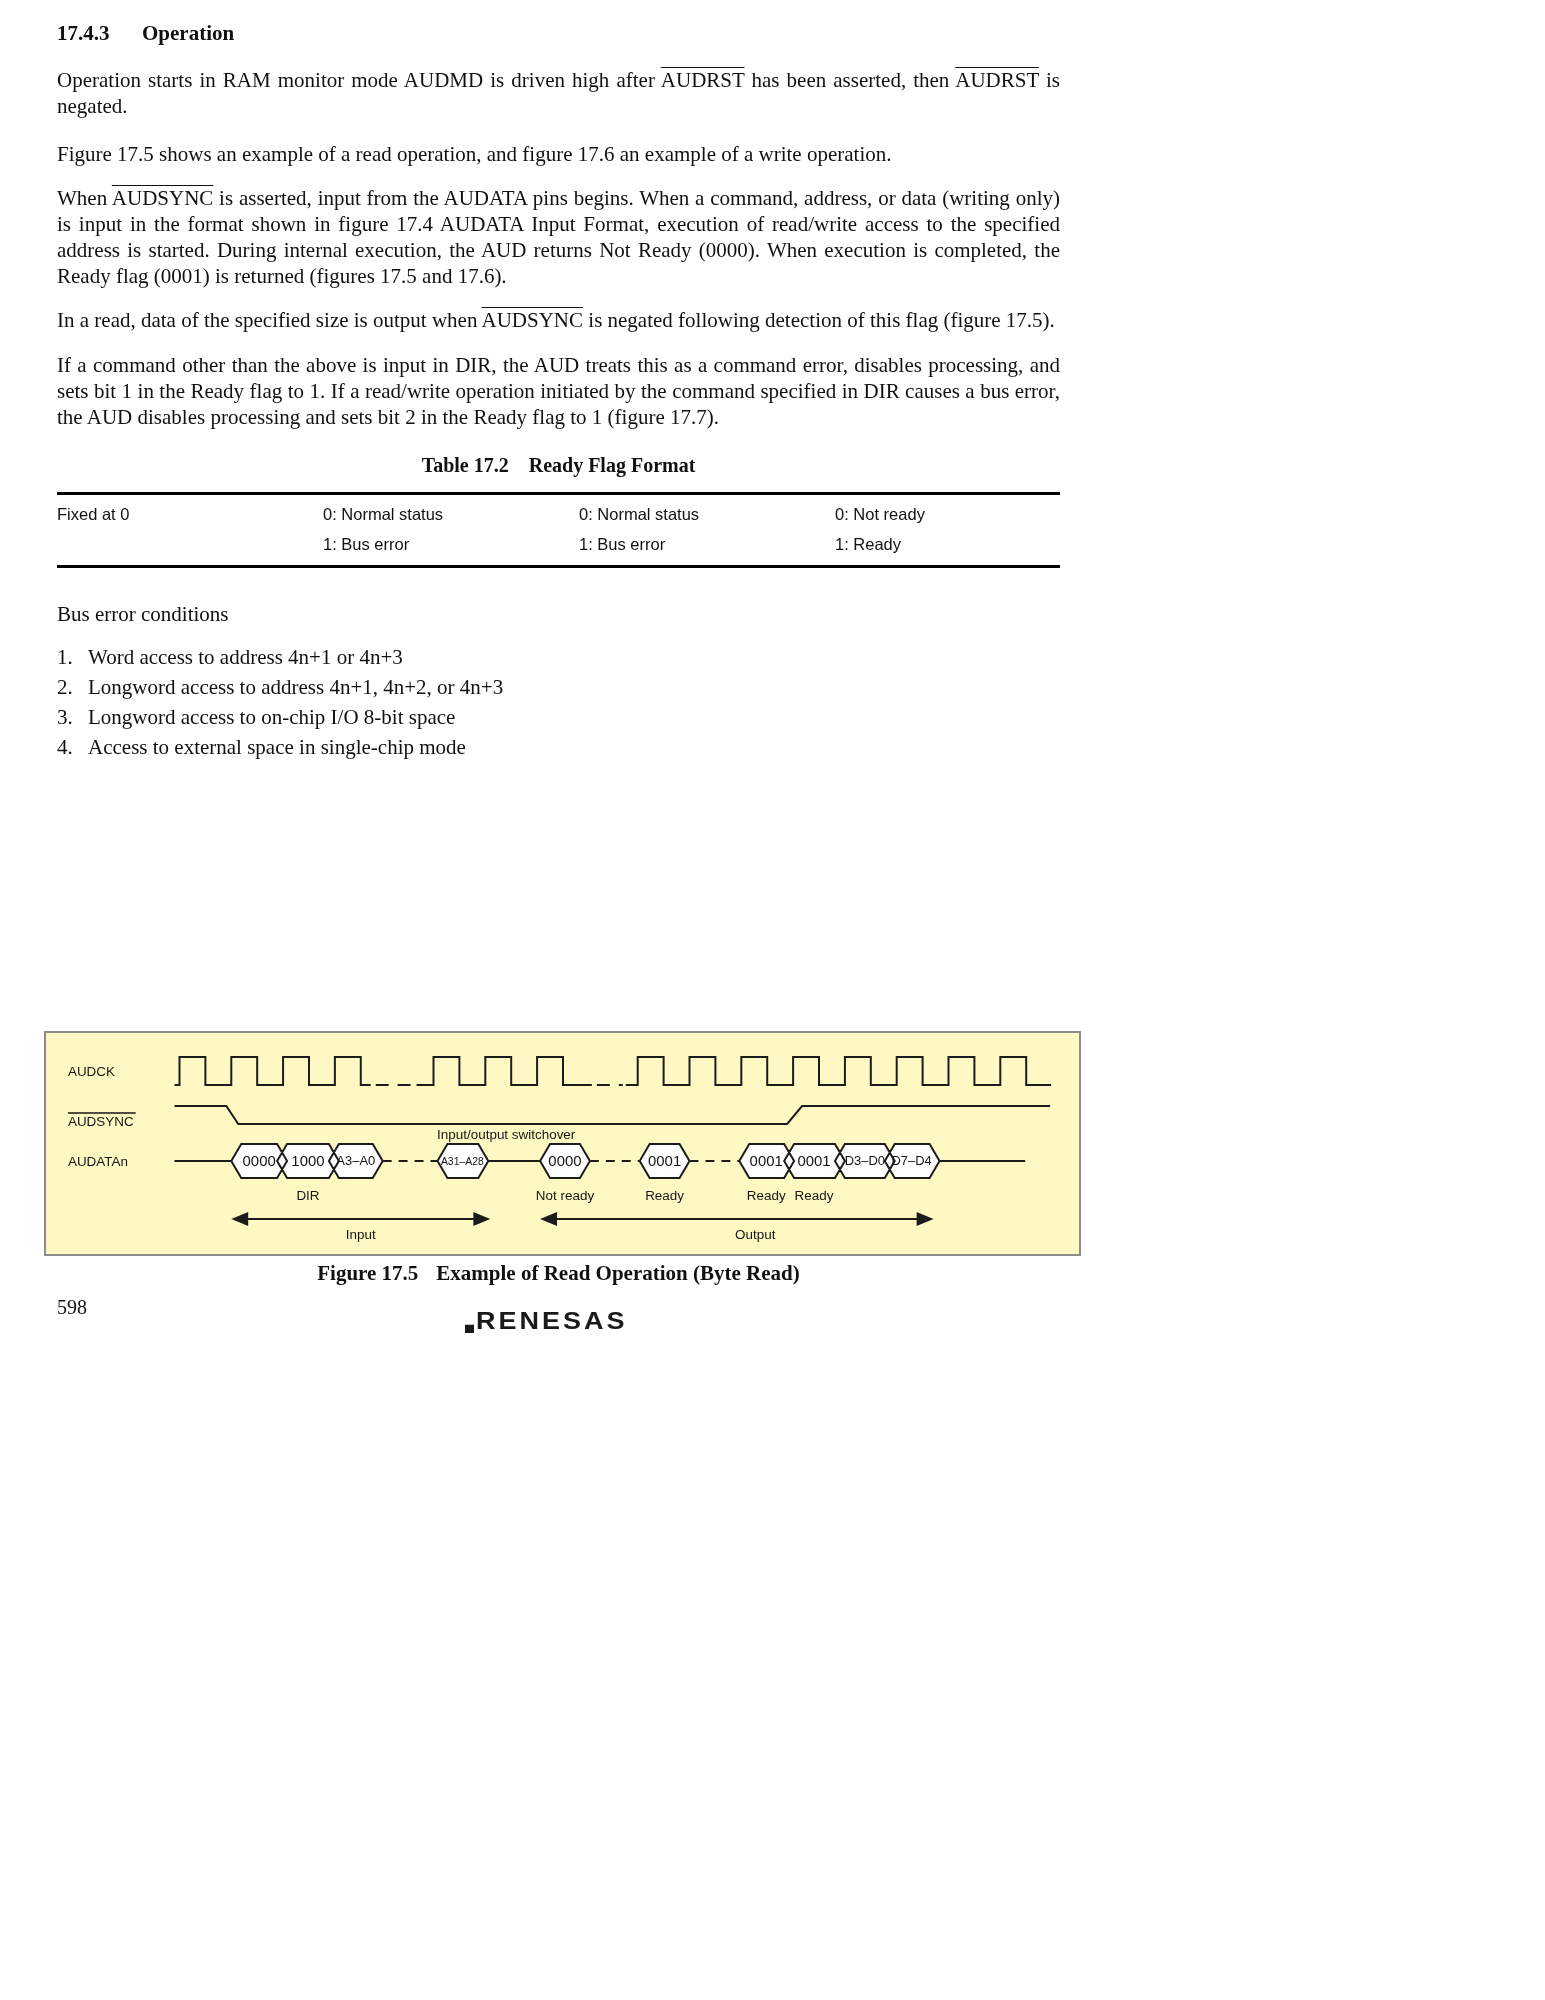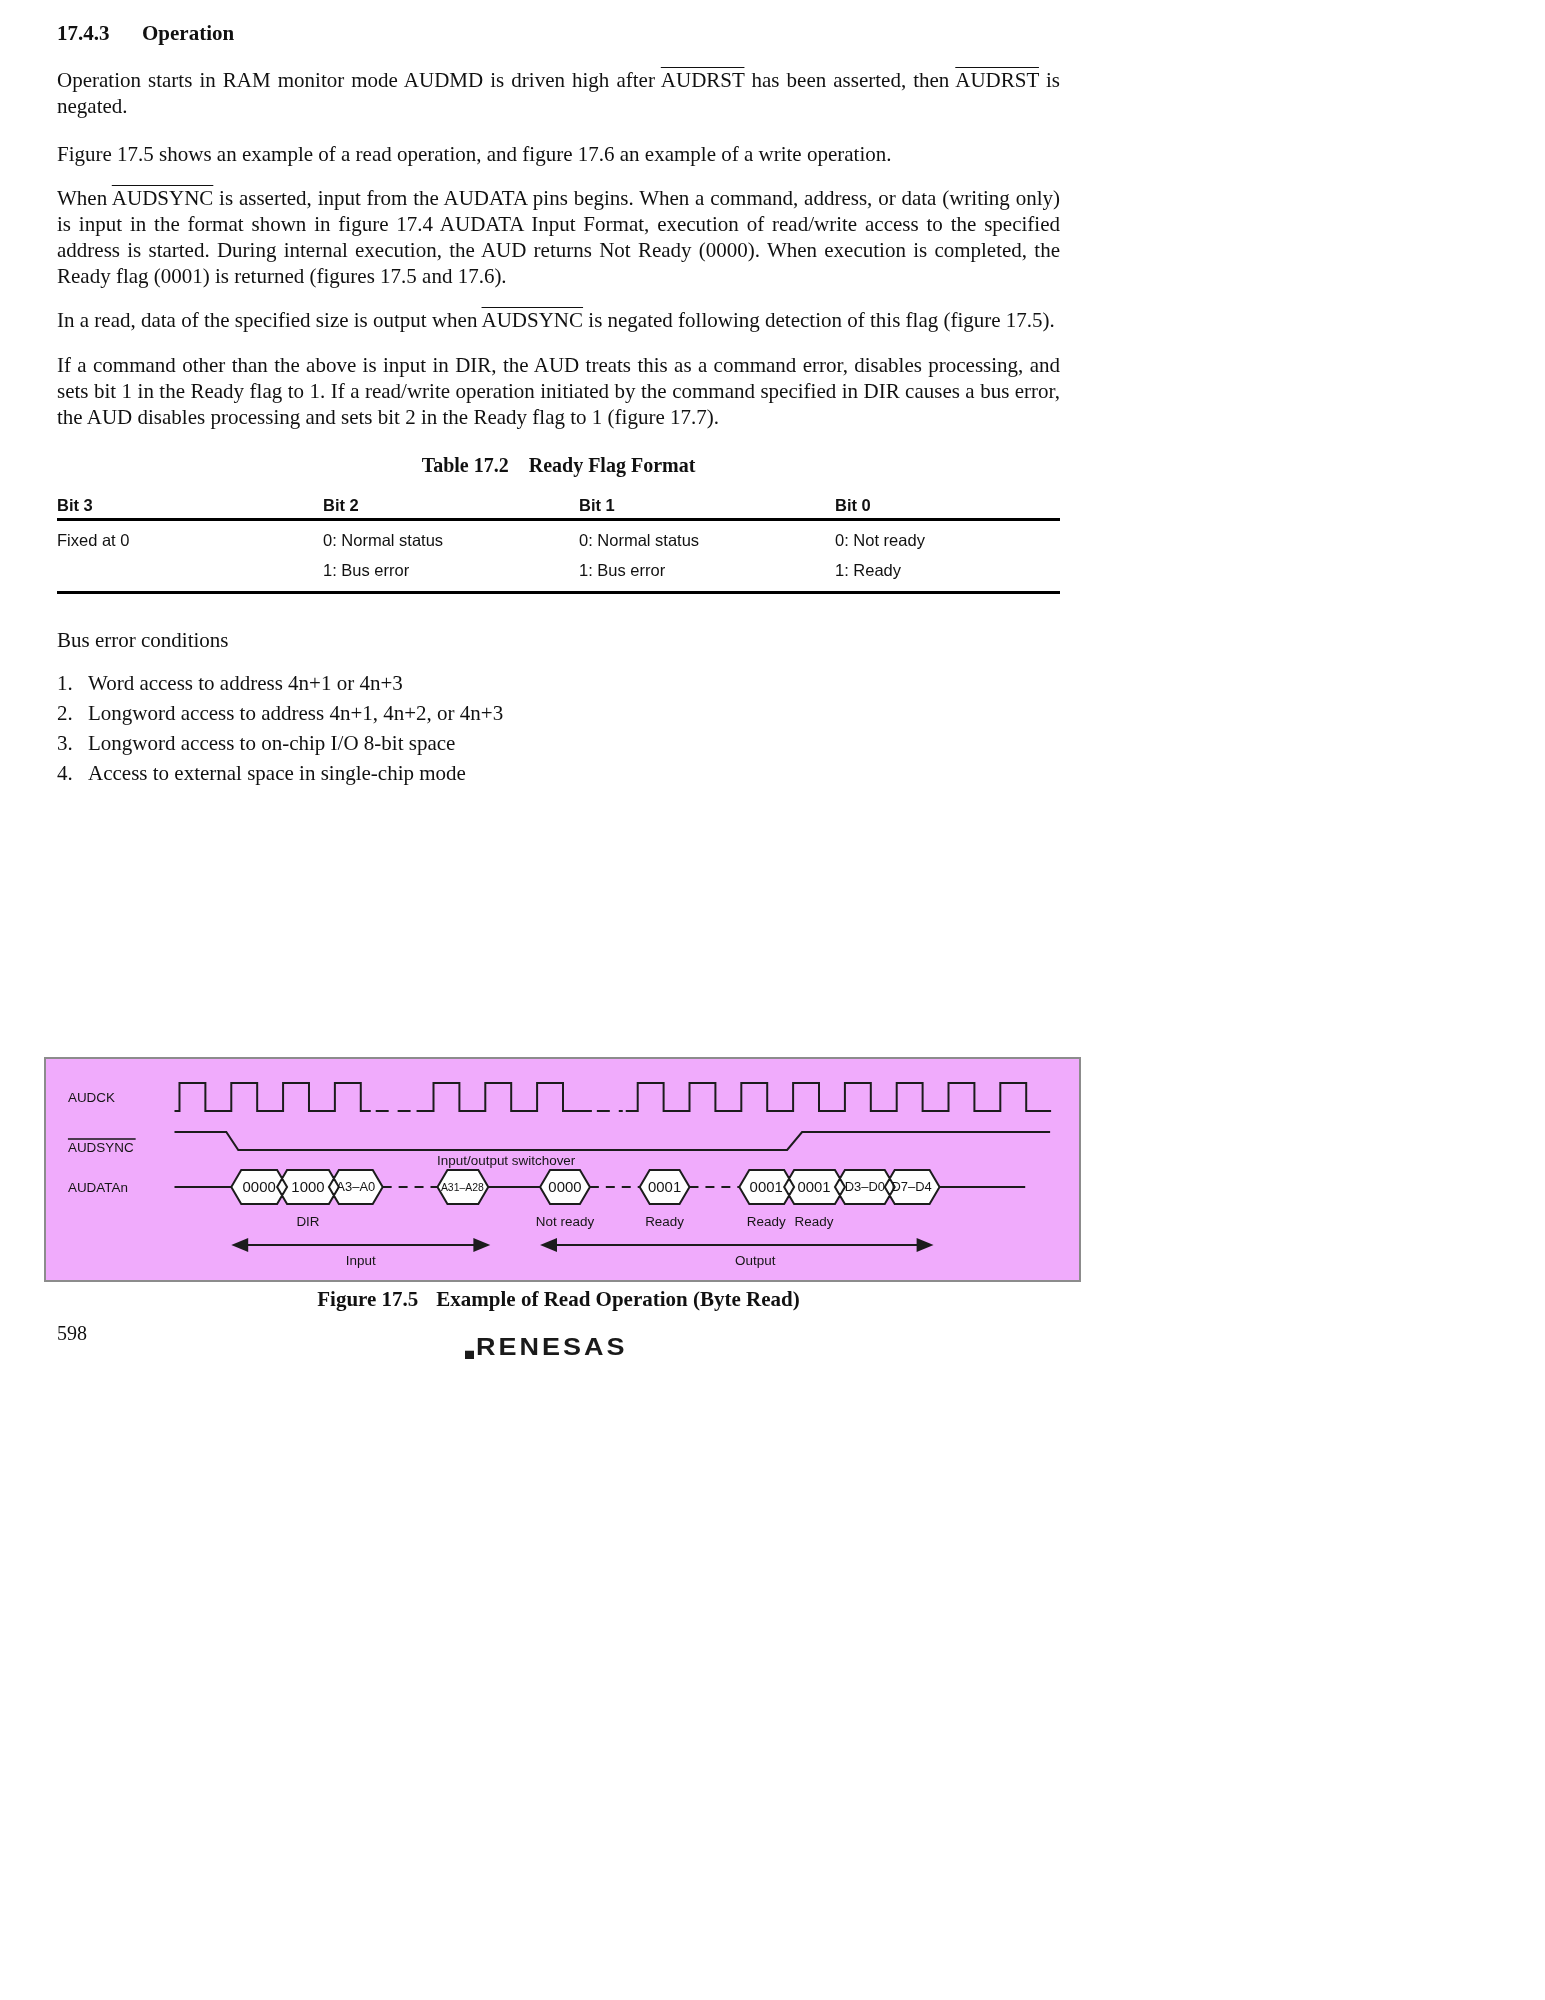--- a/index.html
+++ b/index.html
@@ -31,21 +31,21 @@
   .rf-body{display:grid;grid-template-columns:266px 256px 256px 225px;
     font-size:16.5px;line-height:30px;padding:4px 0 6px 0;}
   .rf-cell div{white-space:nowrap;}
   .bus-intro{margin-top:33px;font-size:21px;line-height:26px;}
   .bus-list{margin-top:17px;}
   .bus-item{font-size:21px;line-height:26px;margin-top:4px;display:flex;}
   .bus-item .num{width:31px;flex:0 0 31px;}
   .figure-box{
     margin-top:271px;margin-left:-13px;
     width:1037px;height:225px;box-sizing:border-box;
-    border:2px solid #8c8c8c;background:#f0abfc;
+    border:2px solid #8c8c8c;background:#fef9c3;
   }
   .figure-caption{margin-top:4px;text-align:center;font-size:21px;line-height:26px;font-weight:bold;}
   .figure-caption .fc-label{margin-right:18px;}
   .footer{position:relative;margin-top:8px;height:70px;}
   .page-num{font-size:20px;line-height:26px;}
   .logo{
     position:absolute;left:408px;top:12px;
     font-family:"Liberation Sans", sans-serif;
     font-weight:bold;font-size:27px;letter-spacing:3px;
     display:flex;align-items:flex-end;color:#1a1a1a;
@@ -73,26 +73,20 @@
 
     <p class="body mt-p3"><span>When </span><span class="ov">AUDSYNC</span><span> is asserted, input from the AUDATA pins begins. When a command, address, or data (writing only) is input in the format shown in figure 17.4 AUDATA Input Format, execution of read/write access to the specified address is started. During internal execution, the AUD returns Not Ready (0000). When execution is completed, the Ready flag (0001) is returned (figures 17.5 and 17.6).</span></p>
 
     <p class="body mt-p4"><span>In a read, data of the specified size is output when </span><span class="ov">AUDSYNC</span><span> is negated following detection of this flag (figure 17.5).</span></p>
 
     <p class="body mt-p5"><span>If a command other than the above is input in DIR, the AUD treats this as a command error, disables processing, and sets bit 1 in the Ready flag to 1. If a read/write operation initiated by the command specified in DIR causes a bus error, the AUD disables processing and sets bit 2 in the Ready flag to 1 (figure 17.7).</span></p>
 
     <div class="table-title"><span class="tt-label">Table 17.2</span><span>Ready Flag Format</span></div>
 
     <div class="rf-table">
-      <div class="rf-head">
-        <div>Bit 3</div>
-        <div>Bit 2</div>
-        <div>Bit 1</div>
-        <div>Bit 0</div>
-      </div>
       <hr class="rf-rule top">
       <div class="rf-body">
         <div class="rf-cell">
           <div>Fixed at 0</div>
         </div>
         <div class="rf-cell">
           <div>0: Normal status</div>
           <div>1: Bus error</div>
         </div>
         <div class="rf-cell">

